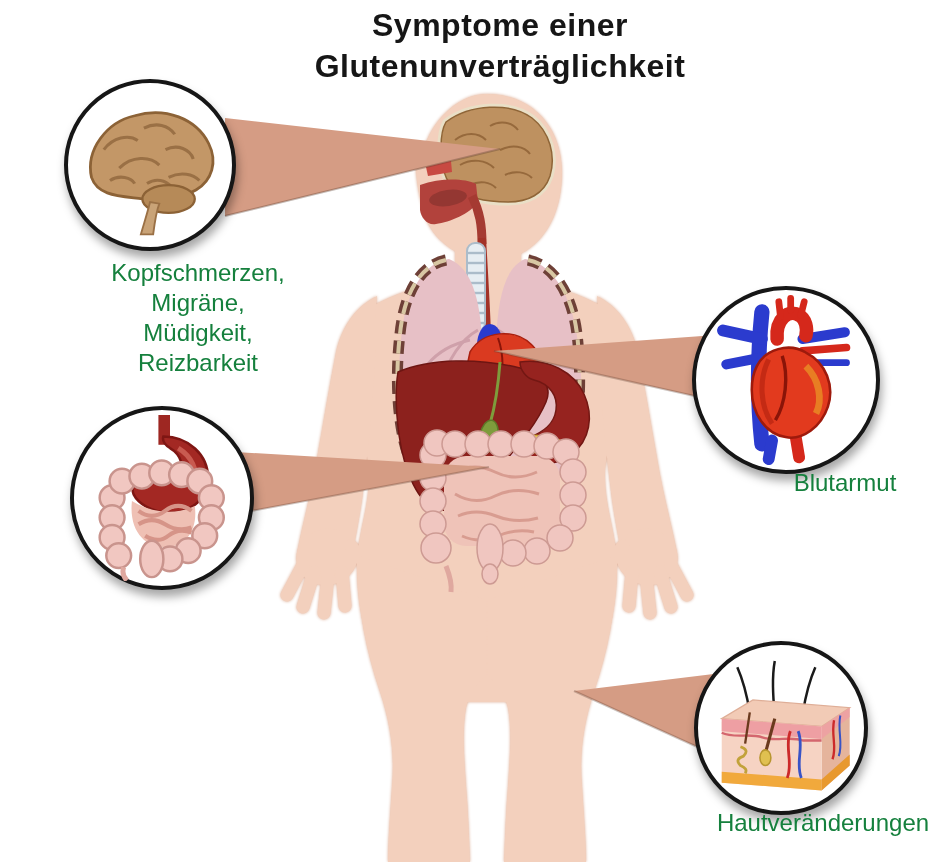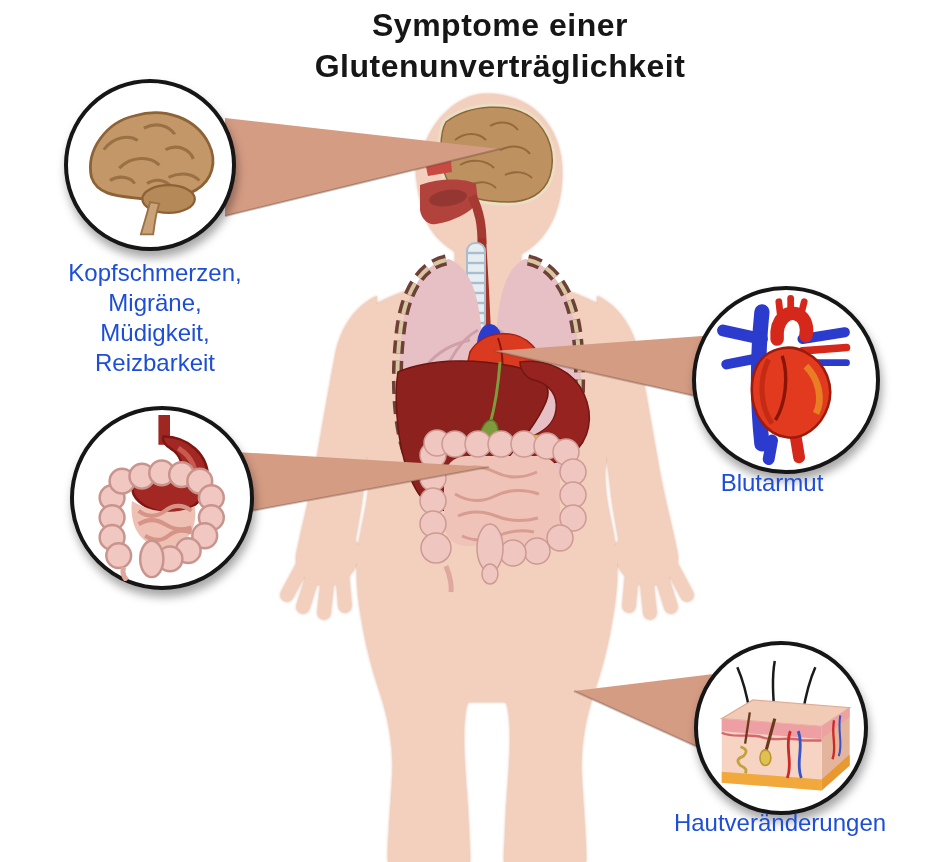--- a/index.html
+++ b/index.html
@@ -16,26 +16,26 @@
   .callout-circle{
     position:absolute;border-radius:50%;background:#ffffff;border:4px solid #161616;
     box-shadow:2px 7px 10px rgba(0,0,0,.35);z-index:2;display:flex;align-items:center;justify-content:center;
   }
   .circle-brain{left:64px;top:79px;width:164px;height:164px;}
   .circle-digestive{left:70px;top:406px;width:176px;height:176px;}
   .circle-heart{left:692px;top:286px;width:180px;height:180px;}
   .circle-skin{left:694px;top:641px;width:166px;height:166px;}
   .callout-circle svg{width:94%;height:94%;}
   .symptom-label{
-    position:absolute;z-index:3;text-align:center;color:#1d4ed8;
-    font-size:24px;line-height:30px;white-space:pre-line;
+    position:absolute;z-index:3;text-align:center;color:#15803d;
+    font-size:24px;line-height:30px;white-space:pre-line;margin-left:43px;
   }
   .label-brain{left:30px;top:258px;width:250px;}
   .label-digestive{left:5px;top:592px;width:290px;line-height:27px;}
-  .label-heart{left:672px;top:468px;width:200px;}
+  .label-heart{left:702px;top:468px;width:200px;}
   .label-skin{left:650px;top:808px;width:260px;}
 </style>
 </head>
 <body>
 
 <div class="canvas">
 
   <div class="title">
     <div>Symptome einer</div>
     <div>Glutenunverträglichkeit</div>

